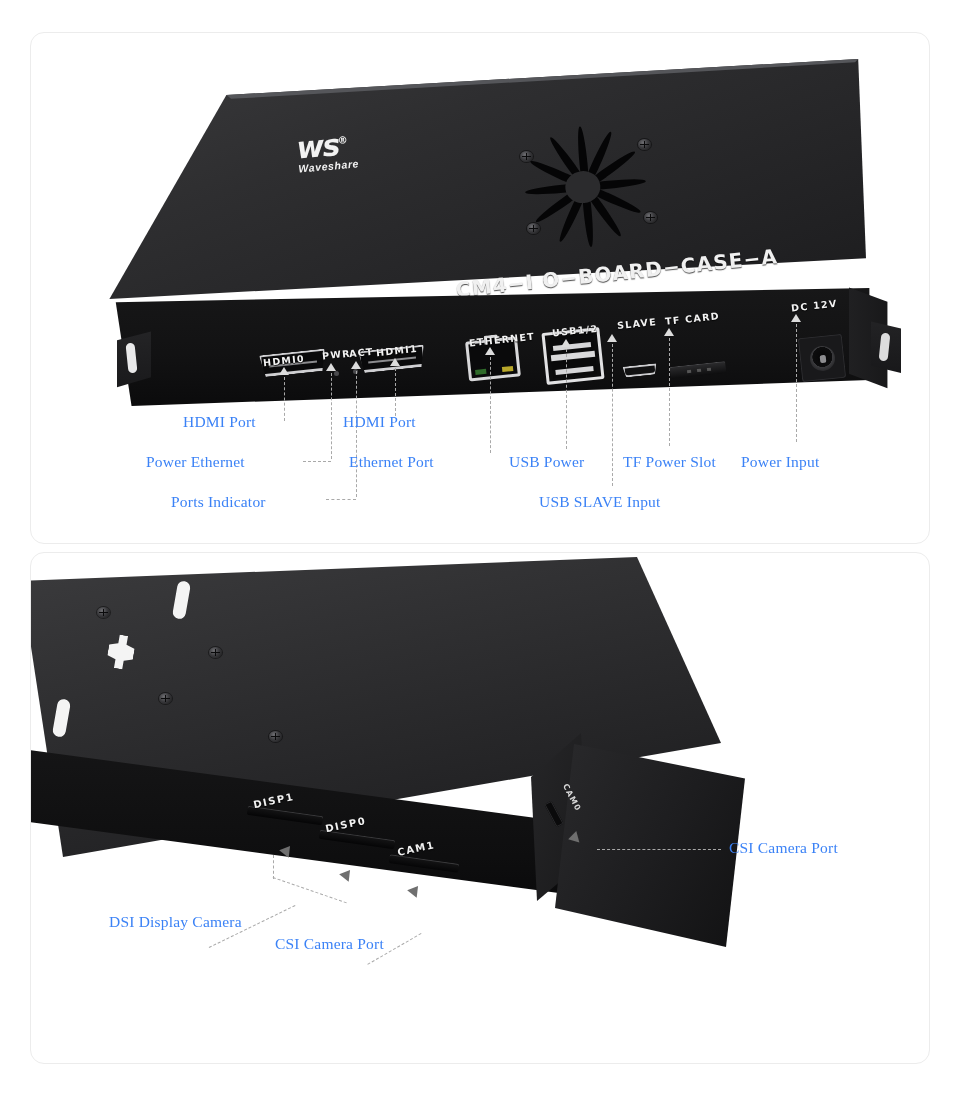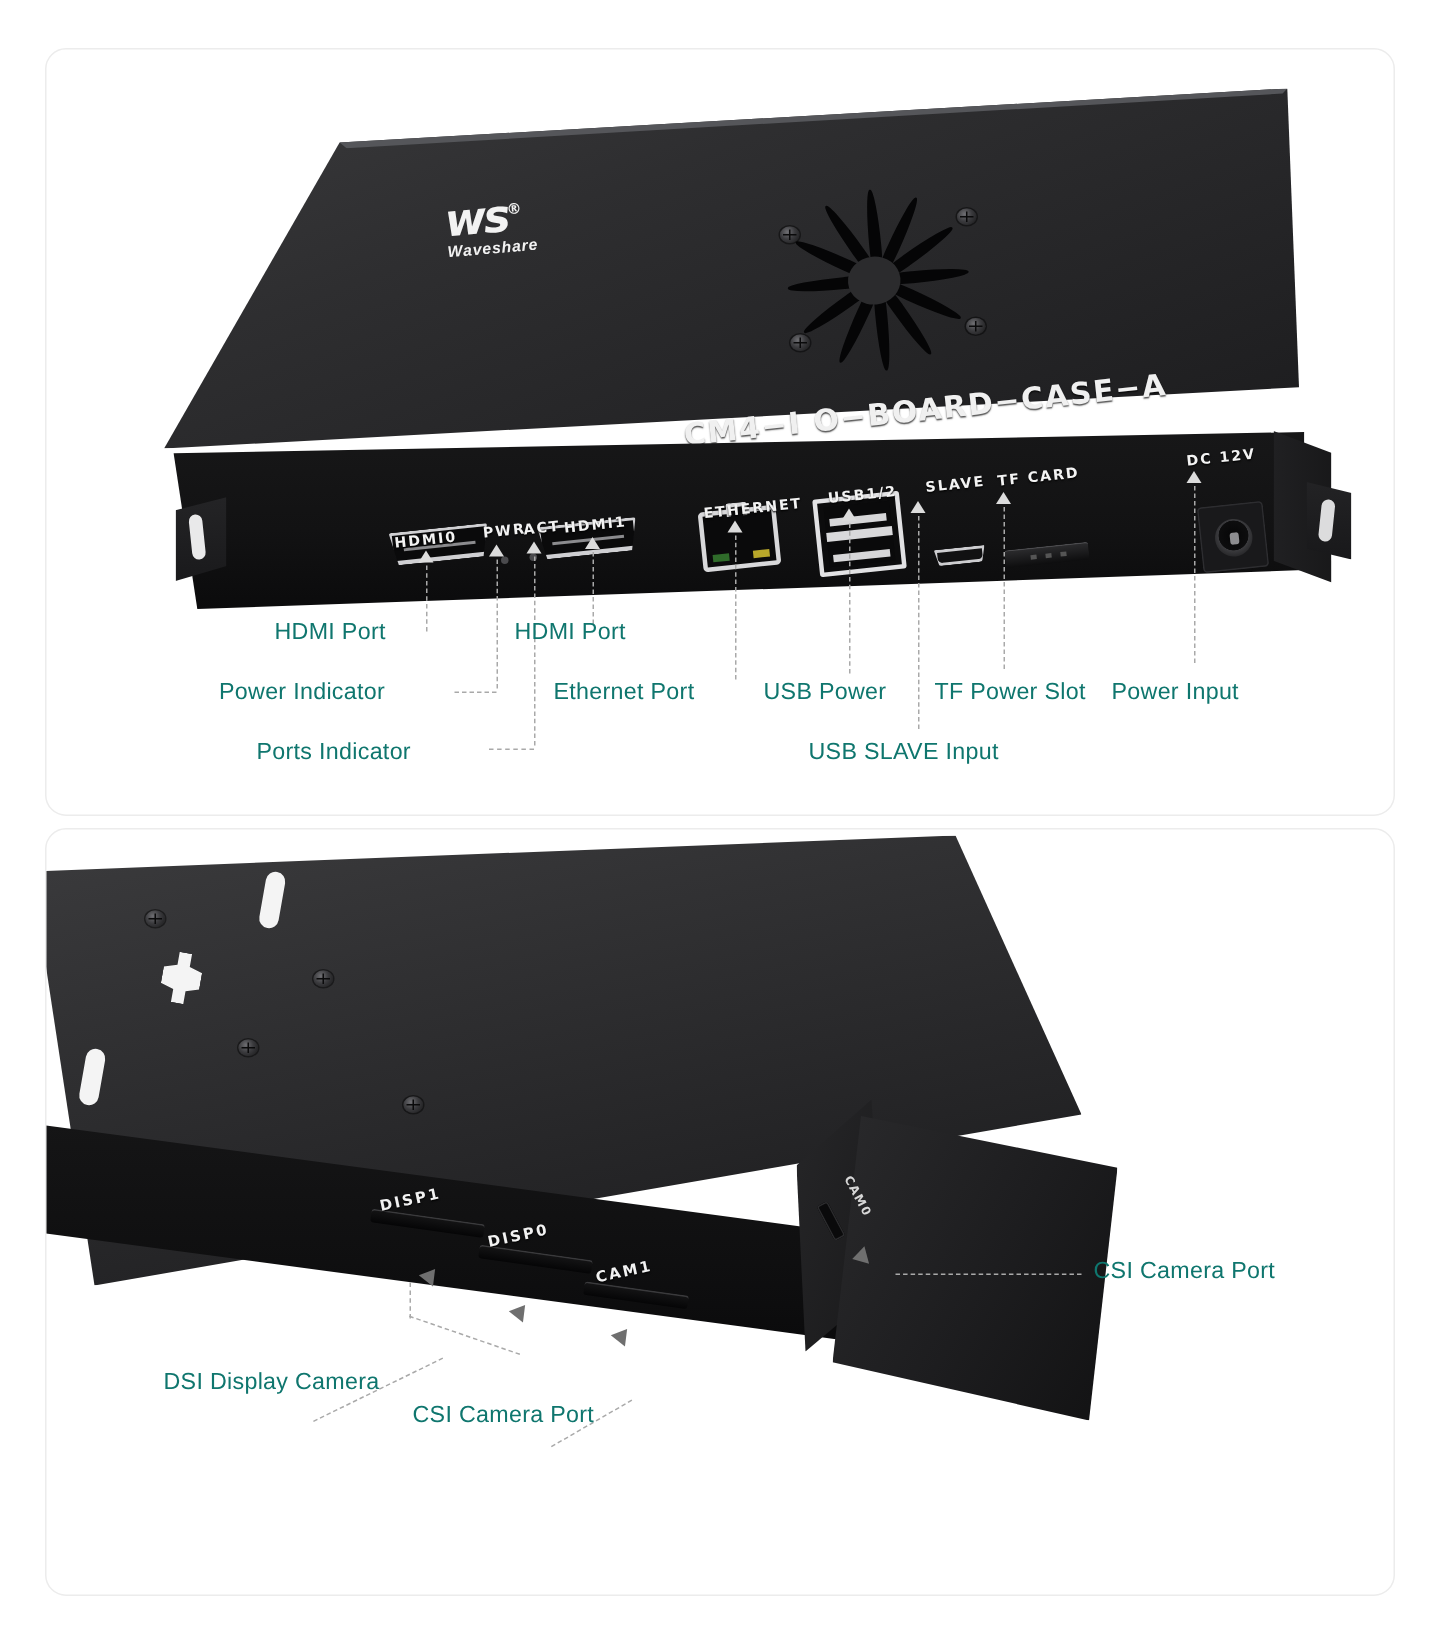--- a/index.html
+++ b/index.html
@@ -241,22 +241,22 @@
     font-weight: 700;
     font-size: 9.5px;
     letter-spacing: 1.3px;
     white-space: nowrap;
     text-shadow: 0 1px 1px rgba(0,0,0,.8);
   }
 
   
   .callout-text {
     position: absolute;
-    color: #0f766e;
-    font-family: Liberation Sans, sans-serif;
+    color: #3b82f6;
+    font-family: Liberation Serif, serif;
     font-size: 15.5px;
     letter-spacing: .2px;
     white-space: nowrap;
   }
   .leader { position: absolute; pointer-events: none; }
   .leader-v {
     position: absolute; width: 0; border-left: 1px dashed #a9a9a9;
   }
   .leader-h {
     position: absolute; height: 0; border-top: 1px dashed #a9a9a9;
@@ -457,22 +457,22 @@
     <div class="leader-v" style="left:535px; top:316px; height:100px;"></div>
     <div class="leader-v" style="left:581px; top:311px; height:142px;"></div>
     <div class="leader-v" style="left:638px; top:305px; height:108px;"></div>
     <div class="leader-v" style="left:765px; top:291px; height:118px;"></div>
 
     <div class="leader-h" style="left:272px; top:428px; width:28px;"></div>
     <div class="leader-h" style="left:295px; top:466px; width:30px;"></div>
 
     <div class="callout-text" style="left:152px; top:380px;">HDMI Port</div>
     <div class="callout-text" style="left:312px; top:380px;">HDMI Port</div>
-    <div class="callout-text" style="left:115px; top:420px;">Power Indicator</div>
-    <div class="callout-text" style="left:338px; top:420px;">Ethernet Port</div>
+    <div class="callout-text" style="left:115px; top:420px;">Power Ethernet</div>
+    <div class="callout-text" style="left:318px; top:420px;">Ethernet Port</div>
     <div class="callout-text" style="left:478px; top:420px;">USB Power</div>
     <div class="callout-text" style="left:592px; top:420px;">TF Power Slot</div>
     <div class="callout-text" style="left:710px; top:420px;">Power Input</div>
     <div class="callout-text" style="left:140px; top:460px;">Ports Indicator</div>
     <div class="callout-text" style="left:508px; top:460px;">USB SLAVE Input</div>
   </div>
 
   <div class="card" id="card-bottom">
     <div class="stage">
 

